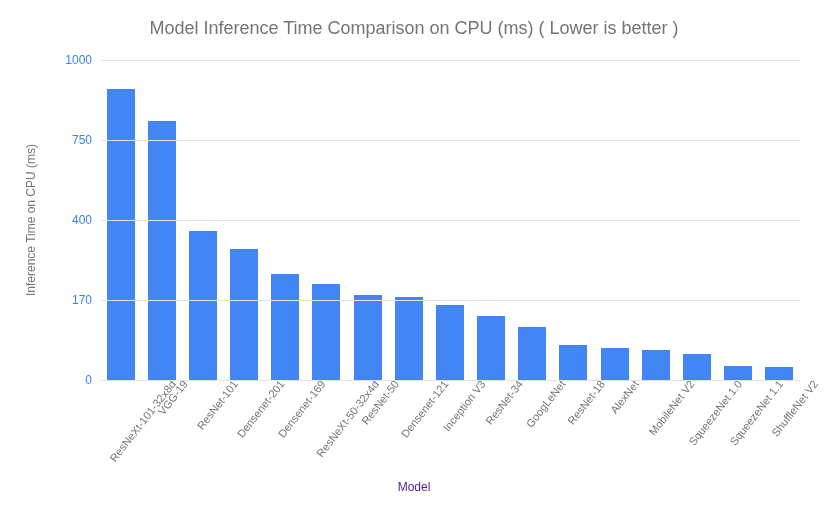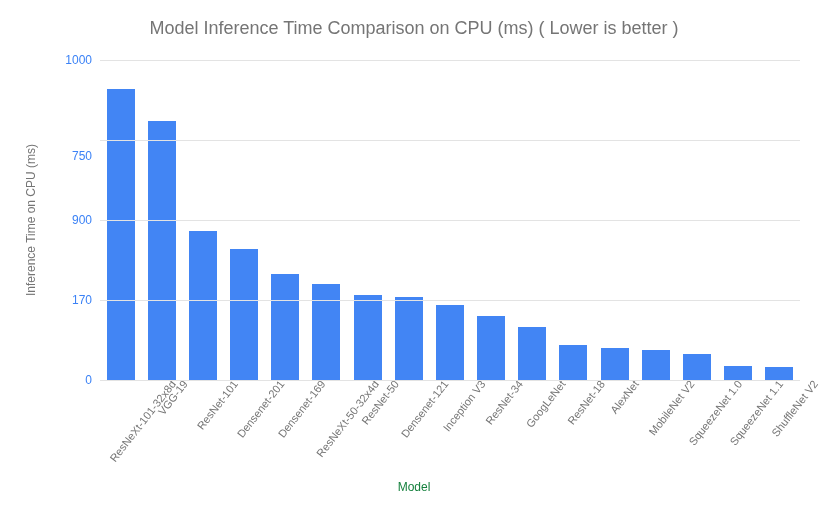--- a/index.html
+++ b/index.html
@@ -92,21 +92,21 @@
     color: #757575;
     white-space: nowrap;
   }
   .axis-x-title {
     position: absolute;
     bottom: 18px;
     left: 0;
     right: 0;
     text-align: center;
     font-size: 12px;
-    color: #15803d;
+    color: #4c1d95;
   }
 </style>
 </head>
 <body>
 
 <div class="chart">
   <div class="title">Model Inference Time Comparison on CPU (ms) ( Lower is better )</div>
 
   <div class="axis-y-title">Inference Time on CPU (ms)</div>
 
@@ -179,21 +179,21 @@
         <div class="bar-slot">
           <div class="bar" style="height: 12.8px; background: rgb(66, 133, 244);"></div>
           <div class="bar-label">ShuffleNet V2</div>
         </div>
       </div>
   <div class="grid-line" style="top: 320px;"></div>
       <div class="y-tick" style="top: 320px;">0</div>
       <div class="grid-line" style="top: 240px;"></div>
       <div class="y-tick" style="top: 240px;">170</div>
       <div class="grid-line" style="top: 160px;"></div>
-      <div class="y-tick" style="top: 160px;">900</div>
+      <div class="y-tick" style="top: 160px;">400</div>
       <div class="grid-line" style="top: 80px;"></div>
-      <div class="y-tick" style="top: 80px; margin-top: 16px;">750</div>
+      <div class="y-tick" style="top: 80px;">750</div>
       <div class="grid-line" style="top: 0px;"></div>
       <div class="y-tick" style="top: 0px;">1000</div>
     </div>
 
   <div class="axis-x-title">Model</div>
 </div>
 
 </body></html>

